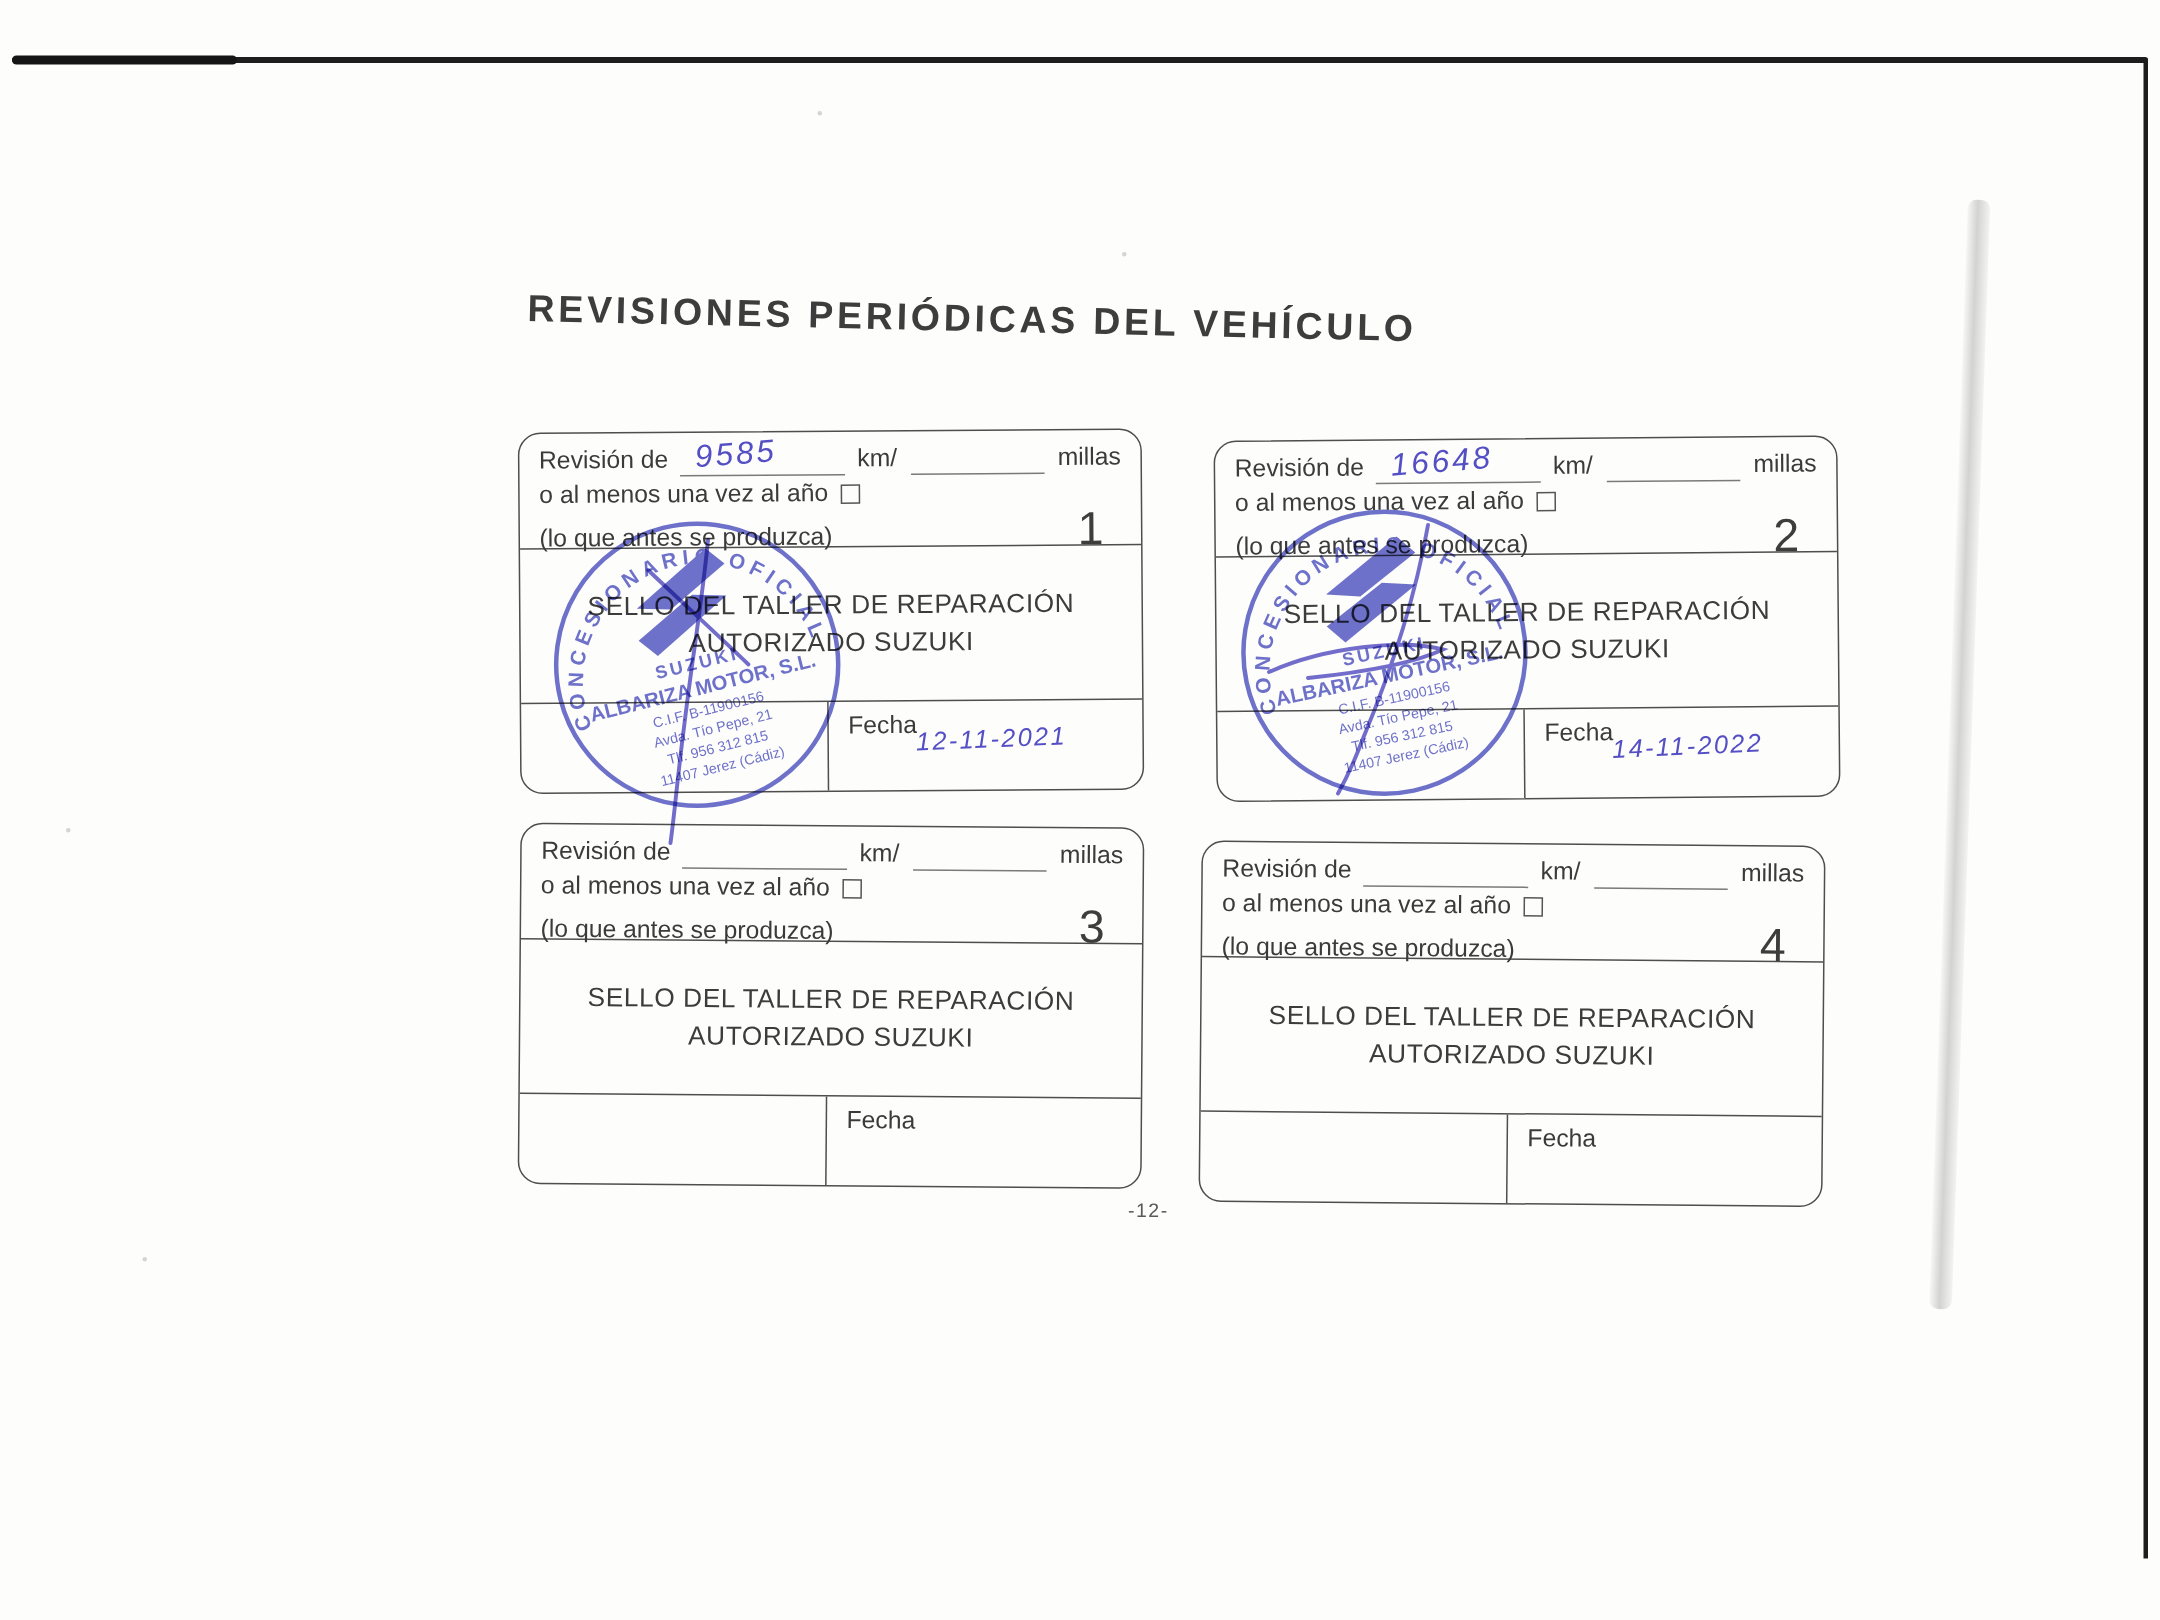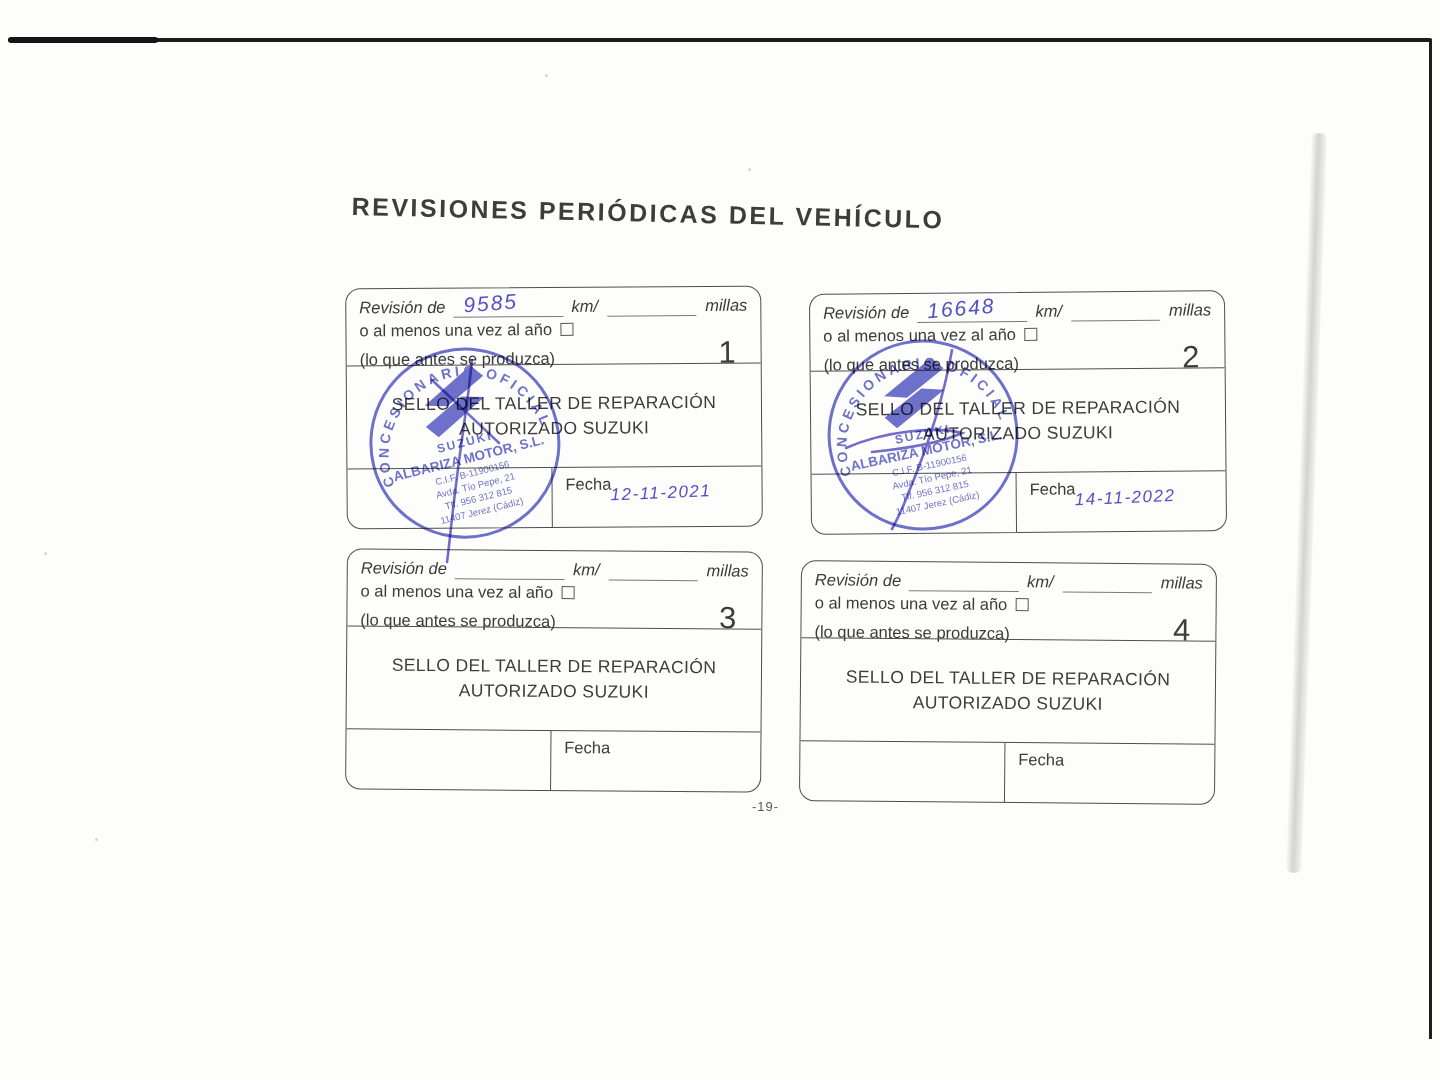--- a/index.html
+++ b/index.html
@@ -32,21 +32,21 @@
   }
 
   
   .rev-box {
     position:absolute; width:416px; height:241px;
     border:1.8px solid #4e4e4e; border-radius:15px;
     display:flex; flex-direction:column;
   }
   .box-top { padding:9px 13px 0 13px; height:77px; border-bottom:1.8px solid #4e4e4e; position:relative; }
   .row1 { display:flex; align-items:flex-end; font-size:16.5px; }
-  .row1 .lbl { padding-bottom:1px; white-space:nowrap;font-style:italic; }
+  .row1 .lbl { padding-bottom:1px; white-space:nowrap; }
   .uline { border-bottom:1.6px solid #7a7a7a; height:17px; position:relative; }
   .km-line { width:110px; margin:0 8px; }
   .mi-line { flex:1; margin:0 9px; }
   .hand-km {
     position:absolute; left:10px; bottom:1px; font-size:21px; font-style:italic;
     color:#544fc4; letter-spacing:2px; white-space:nowrap; transform:rotate(-4deg);
   }
   .row2 { font-size:16.5px; margin-top:3px; display:flex; align-items:center; }
   .checkbox { width:13px; height:13px; border:1.8px solid #555; margin-left:8px; display:inline-block; }
   .row3 { display:flex; justify-content:space-between; align-items:flex-end; font-size:16.5px; margin-top:1px; }
@@ -259,13 +259,13 @@
 
 <svg class="ink-overlay">
   <g fill="none" stroke="#5b55c6" stroke-width="2.6" stroke-linecap="round" opacity="0.85">
     <path d="M472,360 C468,402 461,442 456,485 C452,515 450,540 447,562"></path>
     <path d="M432,380 C452,399 476,421 499,443"></path>
     <path d="M952,350 C944,396 928,446 908,494 C902,510 897,520 892,529"></path>
     <path d="M846,448 C884,431 936,426 962,433 C941,443 901,449 872,452"></path>
   </g>
 </svg>
 
-<div class="page-number">-19-</div>
+<div class="page-number">-12-</div>
 
 </body></html>

